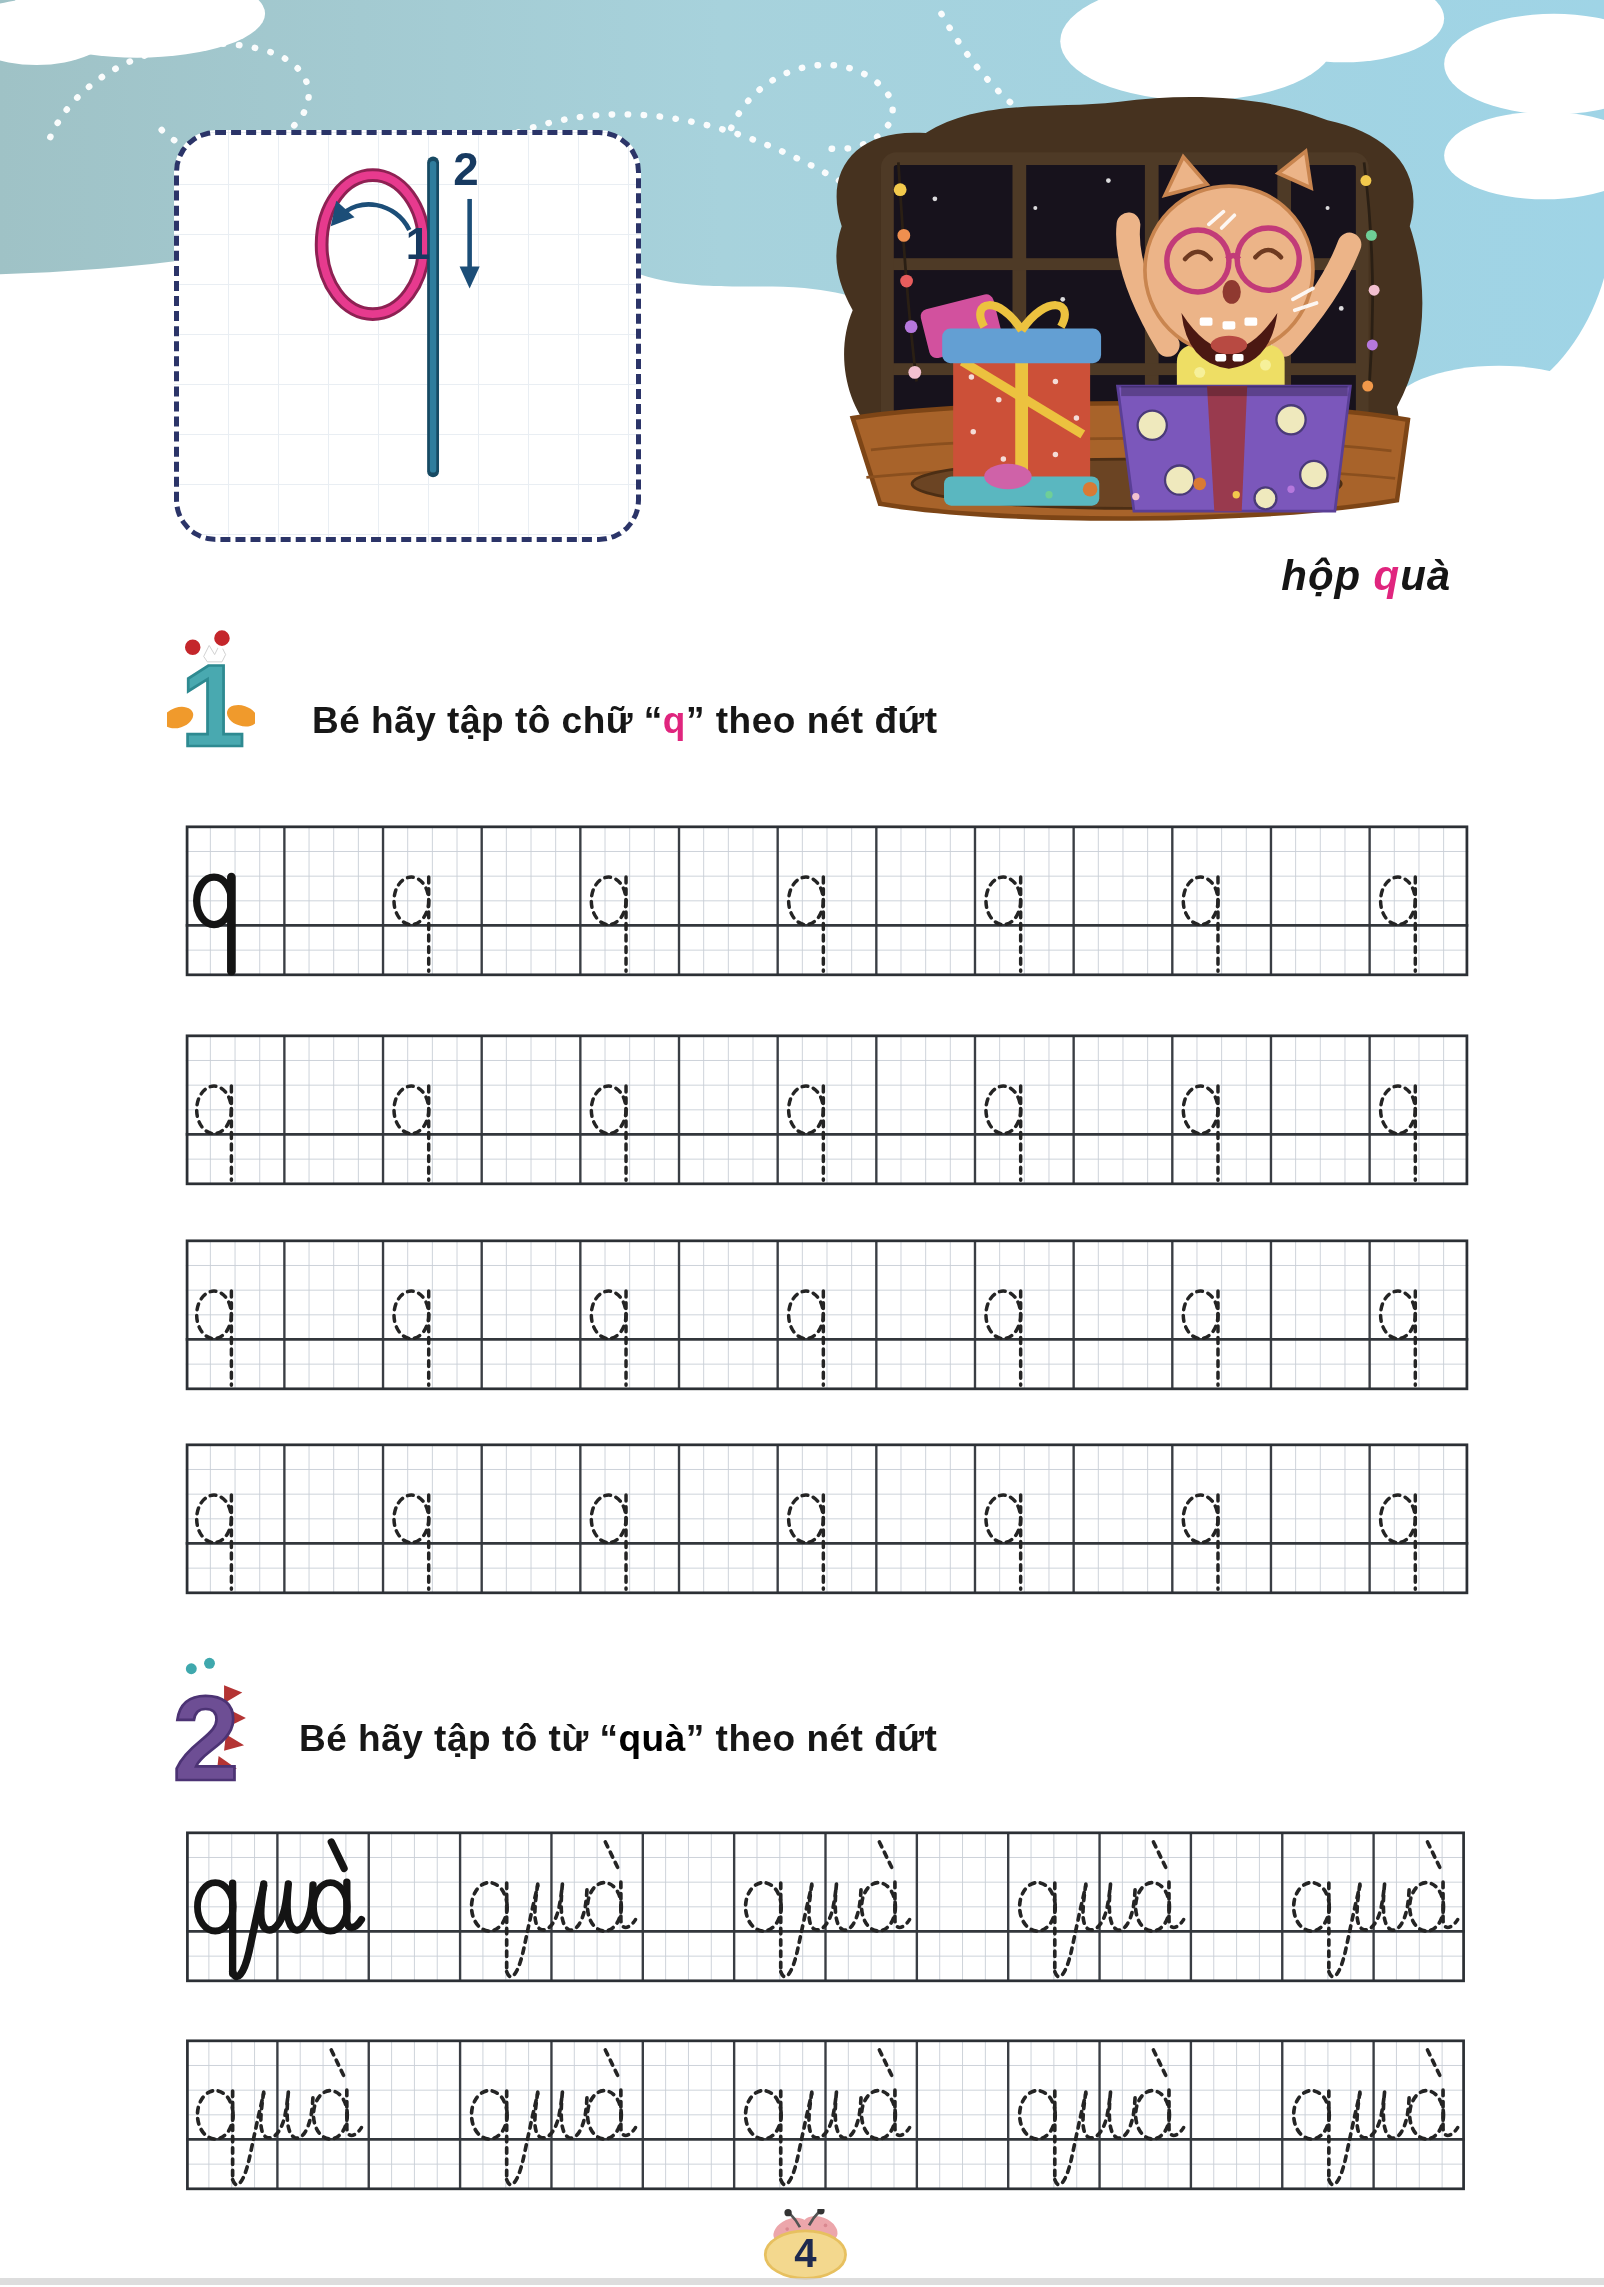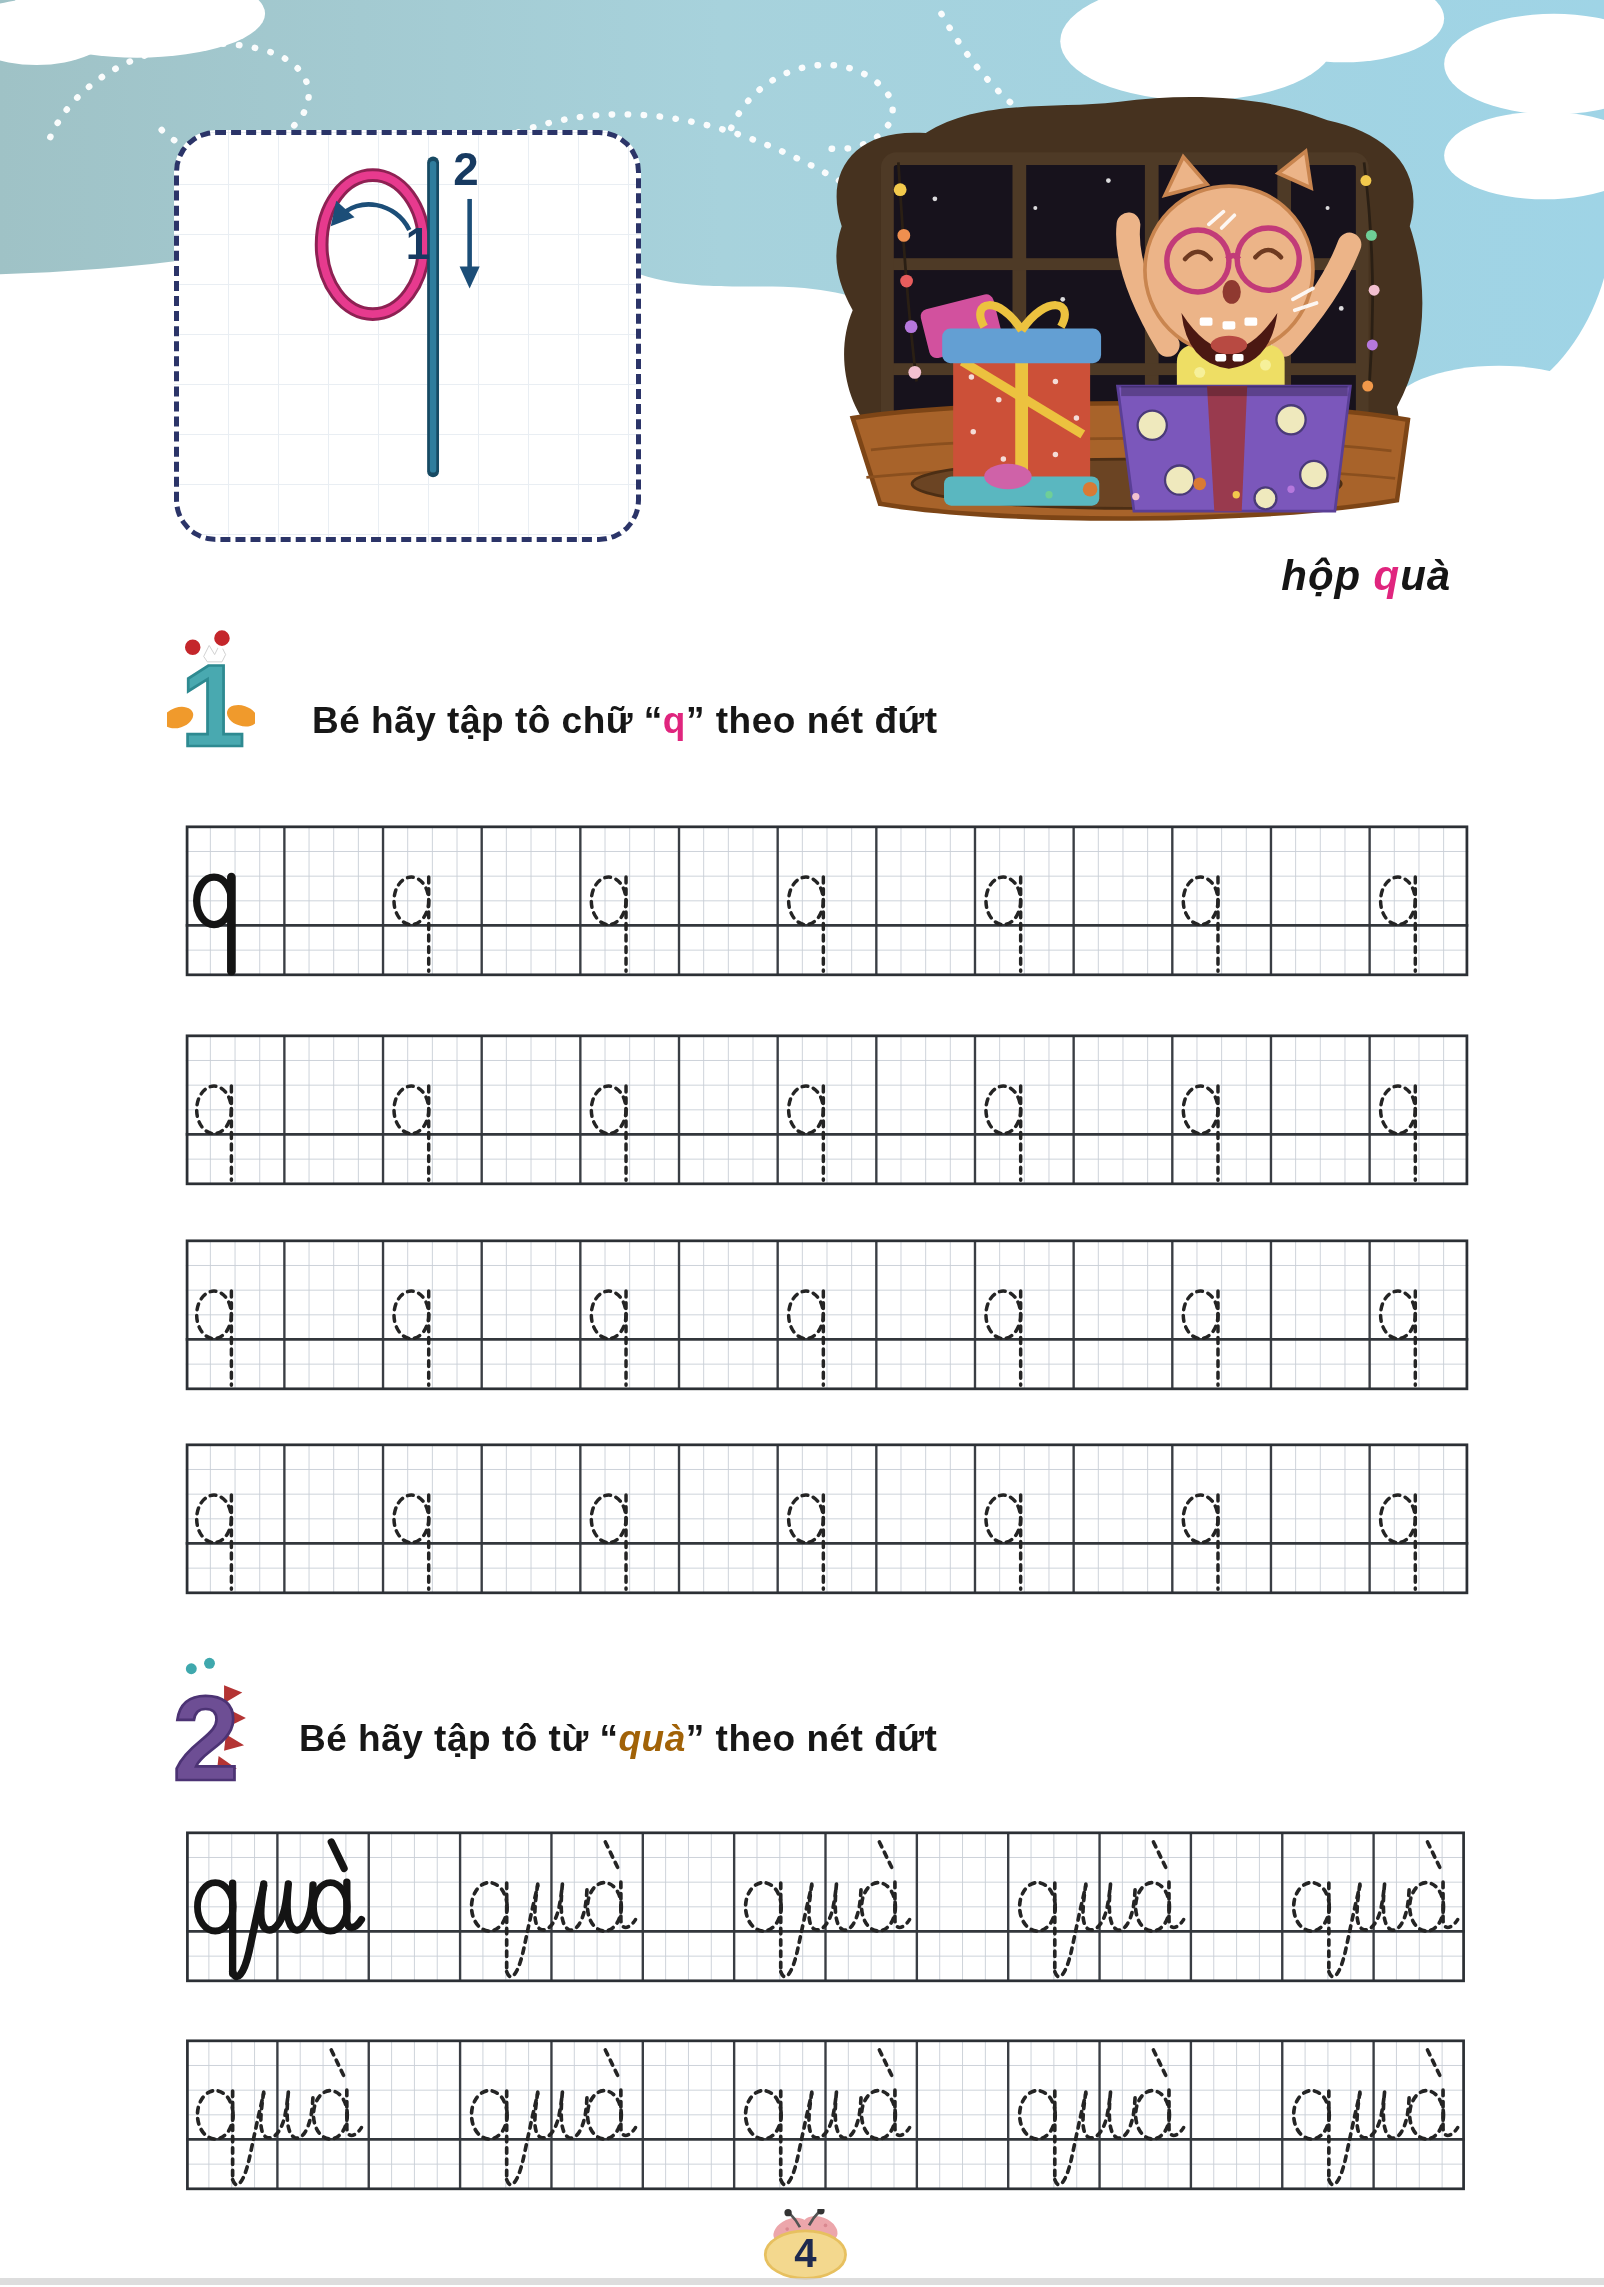--- a/index.html
+++ b/index.html
@@ -17,21 +17,21 @@
   #formation-box svg{position:absolute;left:0;top:0;overflow:visible;}
   
   #caption{left:816px;top:552px;width:635px;text-align:right;
     font-size:42px;font-weight:700;font-style:italic;color:#151515;letter-spacing:0.9px;}
   #caption .hl{color:#e0257e;}
   
   .sec-text{font-size:37px;font-weight:700;color:#171717;letter-spacing:0.5px;white-space:nowrap;}
   #sec1-text{left:312px;top:700px;}
   #sec2-text{left:299px;top:1718px;}
   #sec1-text .hl{color:#e0257e;}
-  #sec2-text .hl{color:#a16207;font-style:italic;}
+  #sec2-text .hl{color:#000000;}
   
   .band{position:absolute;left:183px;width:1288px;height:169px;}
   .band svg{overflow:visible;display:block;}
   .band .gridline{stroke:#c9cfd6;stroke-width:1;}
   .band .cellline{stroke:#3a3e44;stroke-width:2.6;}
   .band .baseline{stroke:#33373c;stroke-width:3;}
   .band .border{fill:none;stroke:#2c3035;stroke-width:3;}
   .band .bg{fill:#ffffff;}
   .qs ellipse,.qs path{stroke:#141414;fill:none;stroke-linecap:round;}
   .qs ellipse{stroke-width:8;}

